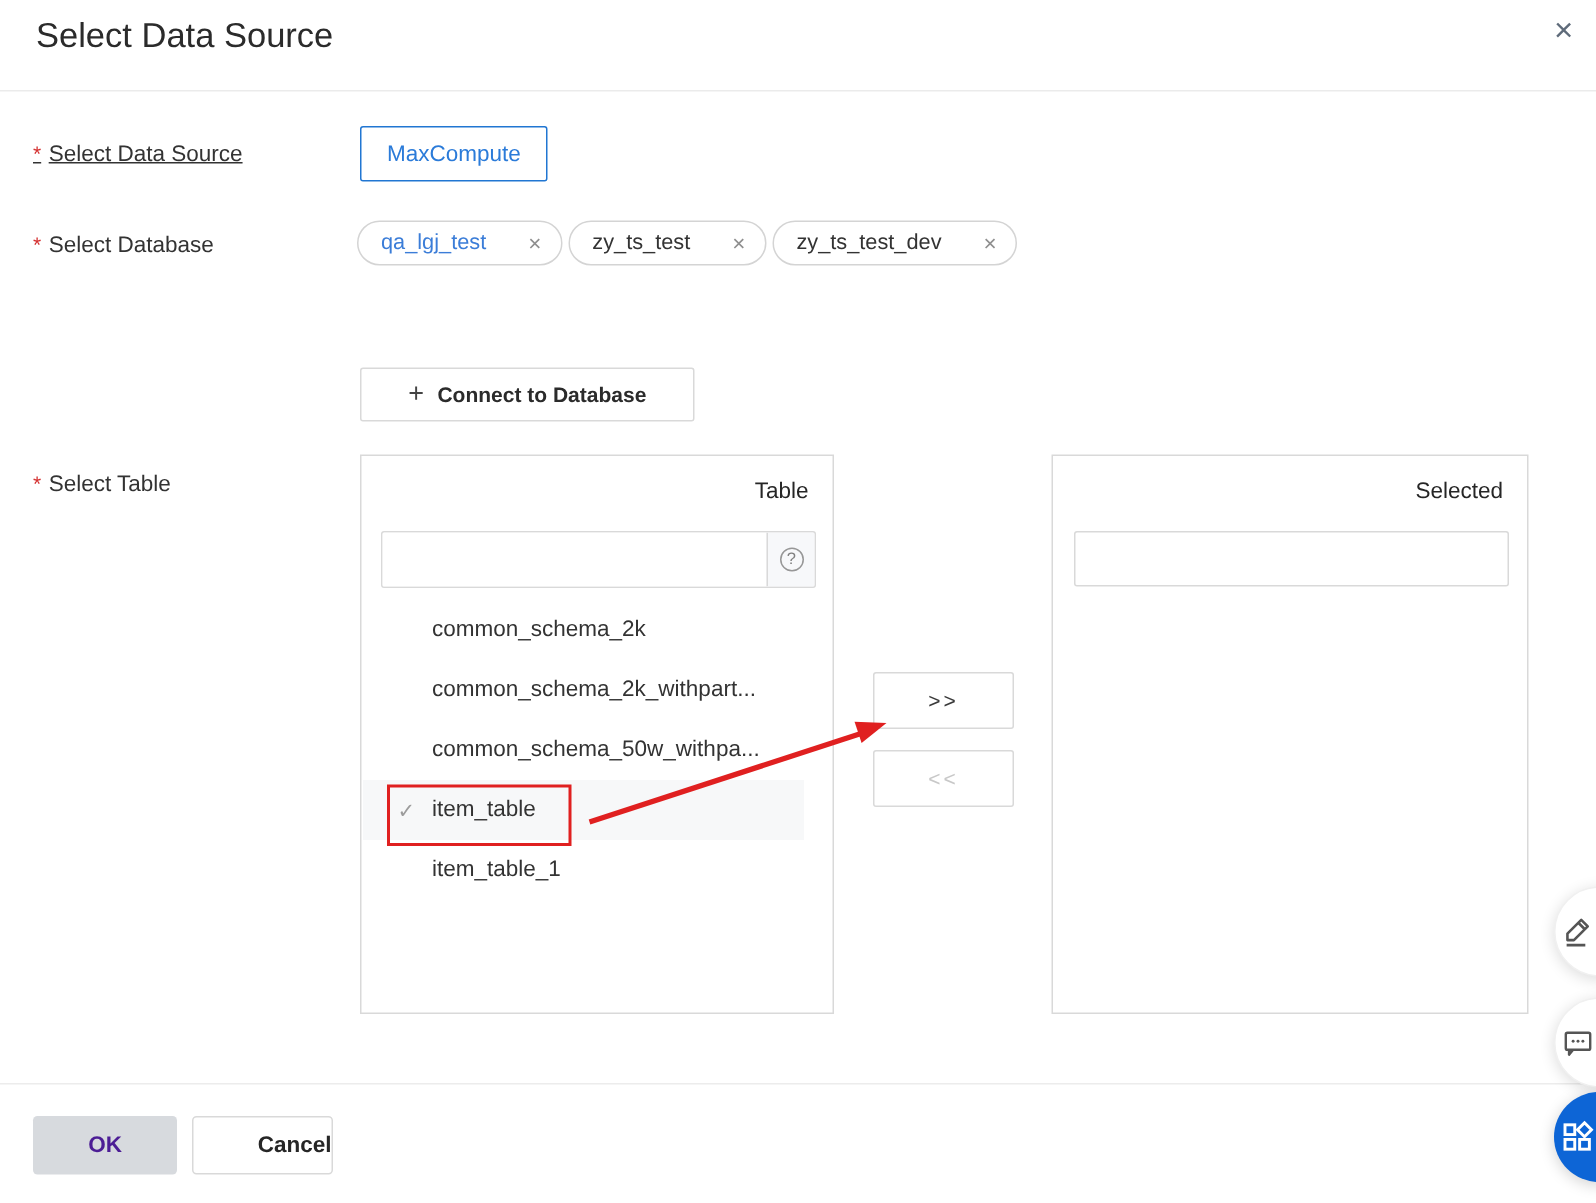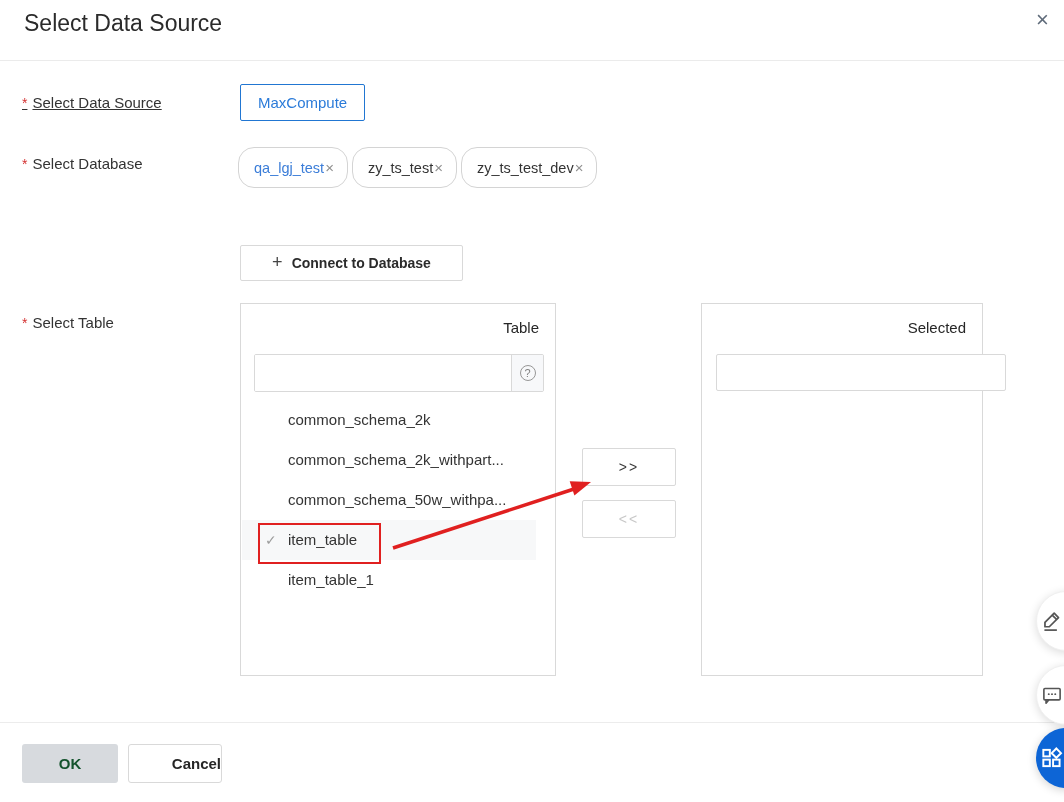--- a/index.html
+++ b/index.html
@@ -23,41 +23,41 @@
   .type-btn {
     position:absolute; left:240px; top:84px; height:37px; padding:0 17px;
     background:#fff; border:1px solid #2176d2; border-radius:2px;
     color:#2b7bd9; font-size:15px; display:flex; align-items:center; cursor:pointer;
     font-family:inherit;
   }
 
   
   .tags { position:absolute; left:238px; top:147px; display:flex; gap:4px; }
   .tag {
-    height:41px; border:1px solid #d4d4d4; border-radius:16px; background:#fff;
-    display:flex; align-items:center; gap:1px; padding:0 13px 0 15px;
+    height:30px; border:1px solid #d4d4d4; border-radius:16px; background:#fff;
+    display:flex; align-items:center; gap:28px; padding:0 13px 0 15px;
     font-size:14.5px; color:#333; cursor:default;
   }
   .tag.active .tag-name { color:#3b7dd8; }
   .tag-x { color:#8f8f8f; font-size:15px; cursor:pointer; line-height:1; }
 
   .status-text { position:absolute; left:240px; top:199px; font-size:15px; color:#333; }
 
   .connect-btn {
     position:absolute; left:240px; top:245px; width:223px; height:36px;
     background:#fff; border:1px solid #d9d9d9; border-radius:2px;
     display:flex; align-items:center; justify-content:center; gap:9px;
     font-size:14px; font-weight:bold; color:#2b2b2b; cursor:pointer; font-family:inherit;
   }
   .connect-btn .plus { font-weight:400; font-size:18px; color:#444; margin-top:-2px; }
 
   
   .panel { position:absolute; top:303px; height:373px; border:1px solid #d9d9d9; background:#fff; }
   .panel.src { left:240px; width:316px; }
-  .panel.dst { left:701px; width:282px; }
+  .panel.dst { left:701px; width:318px; }
   .panel-title { position:absolute; top:15px; right:16px; font-size:15px; color:#262626; }
 
   .search-group {
     position:absolute; left:13px; top:50px; width:290px; height:38px;
     display:flex; border:1px solid #d9d9d9; border-radius:2px; background:#fff; overflow:hidden;
   }
   .search-group input {
     flex:1; border:none; outline:none; padding:0 8px; font-size:14px; font-family:inherit; background:#fff; min-width:0;
   }
   .help-addon {
@@ -90,21 +90,21 @@
     font-family:inherit; cursor:pointer;
   }
   .xfer-btn.right { top:448px; color:#3a3a3a; }
   .xfer-btn.left  { top:500px; color:#c8c8c8; cursor:default; }
 
   
   .ftr-divider { position:absolute; left:0; top:722px; width:1064px; height:1px; background:#ececec; }
   .btn-ok {
     position:absolute; left:22px; top:744px; width:96px; height:39px;
     background:#d7dade; border:none; border-radius:3px;
-    color:#14532d; font-size:15px; font-weight:bold; font-family:inherit; cursor:not-allowed;
+    color:#4c1d95; font-size:15px; font-weight:bold; font-family:inherit; cursor:not-allowed;
   }
   .btn-cancel {
     position:absolute; left:128px; top:744px; width:94px; height:39px;
     background:#fff; border:1px solid #d9d9d9; border-radius:3px;
     color:#262626; font-size:15px; font-weight:bold; font-family:inherit; cursor:pointer;text-align:right;
   }
 
   
   .fab {
     position:absolute; left:1036px; width:60px; height:60px; border-radius:50%;

